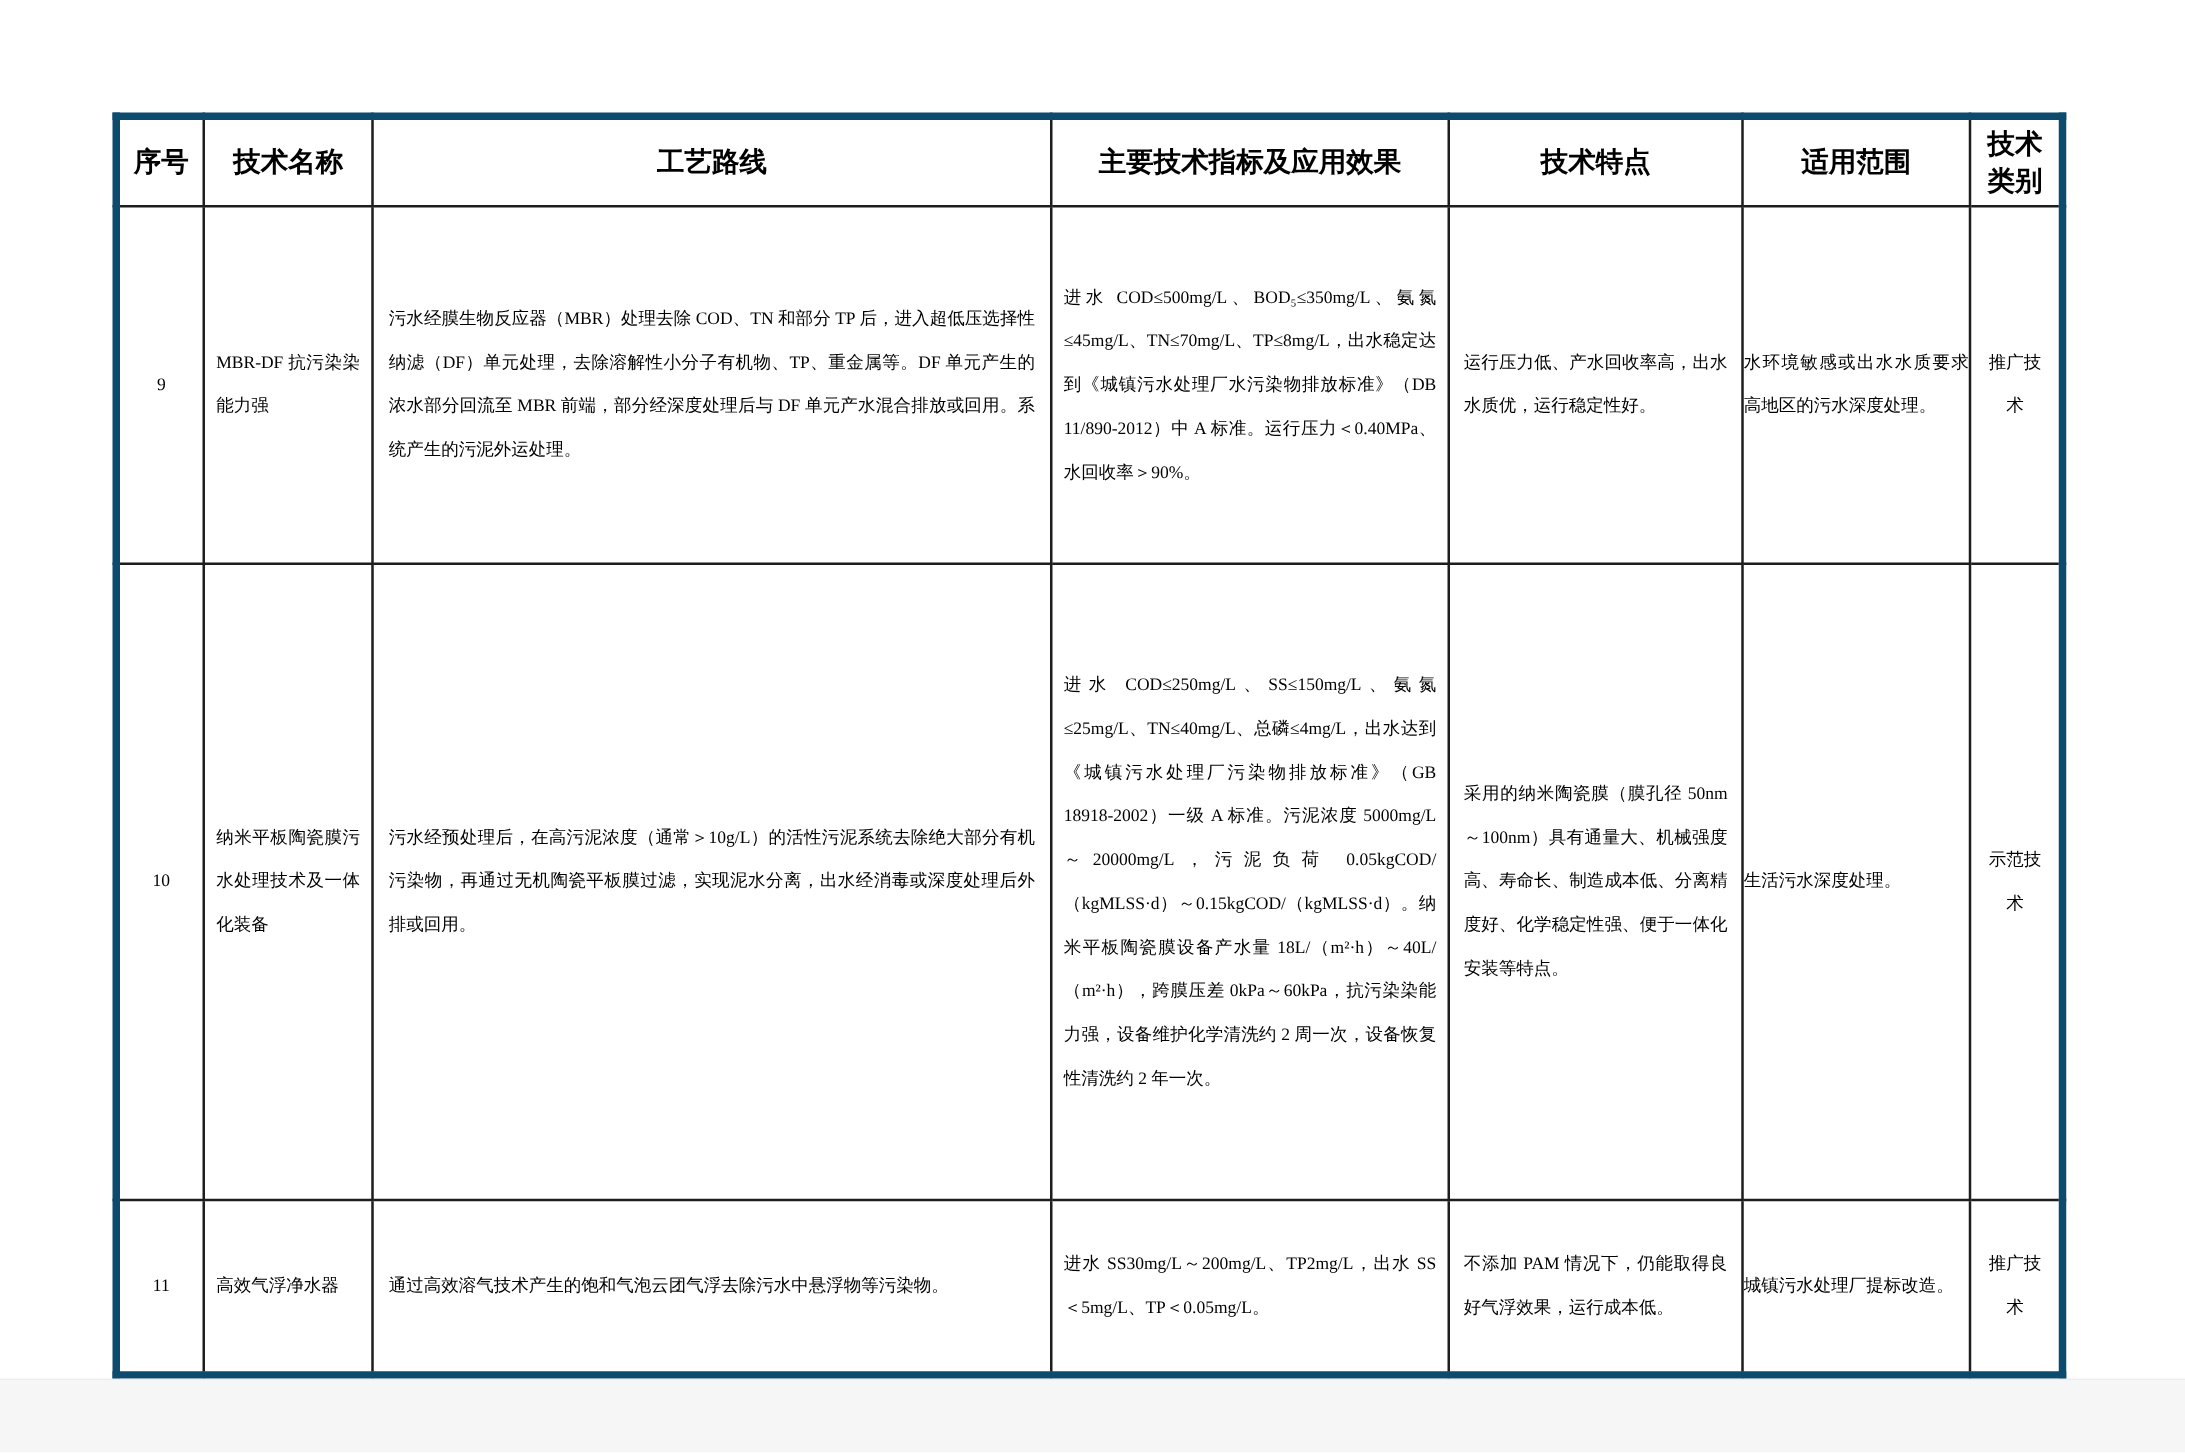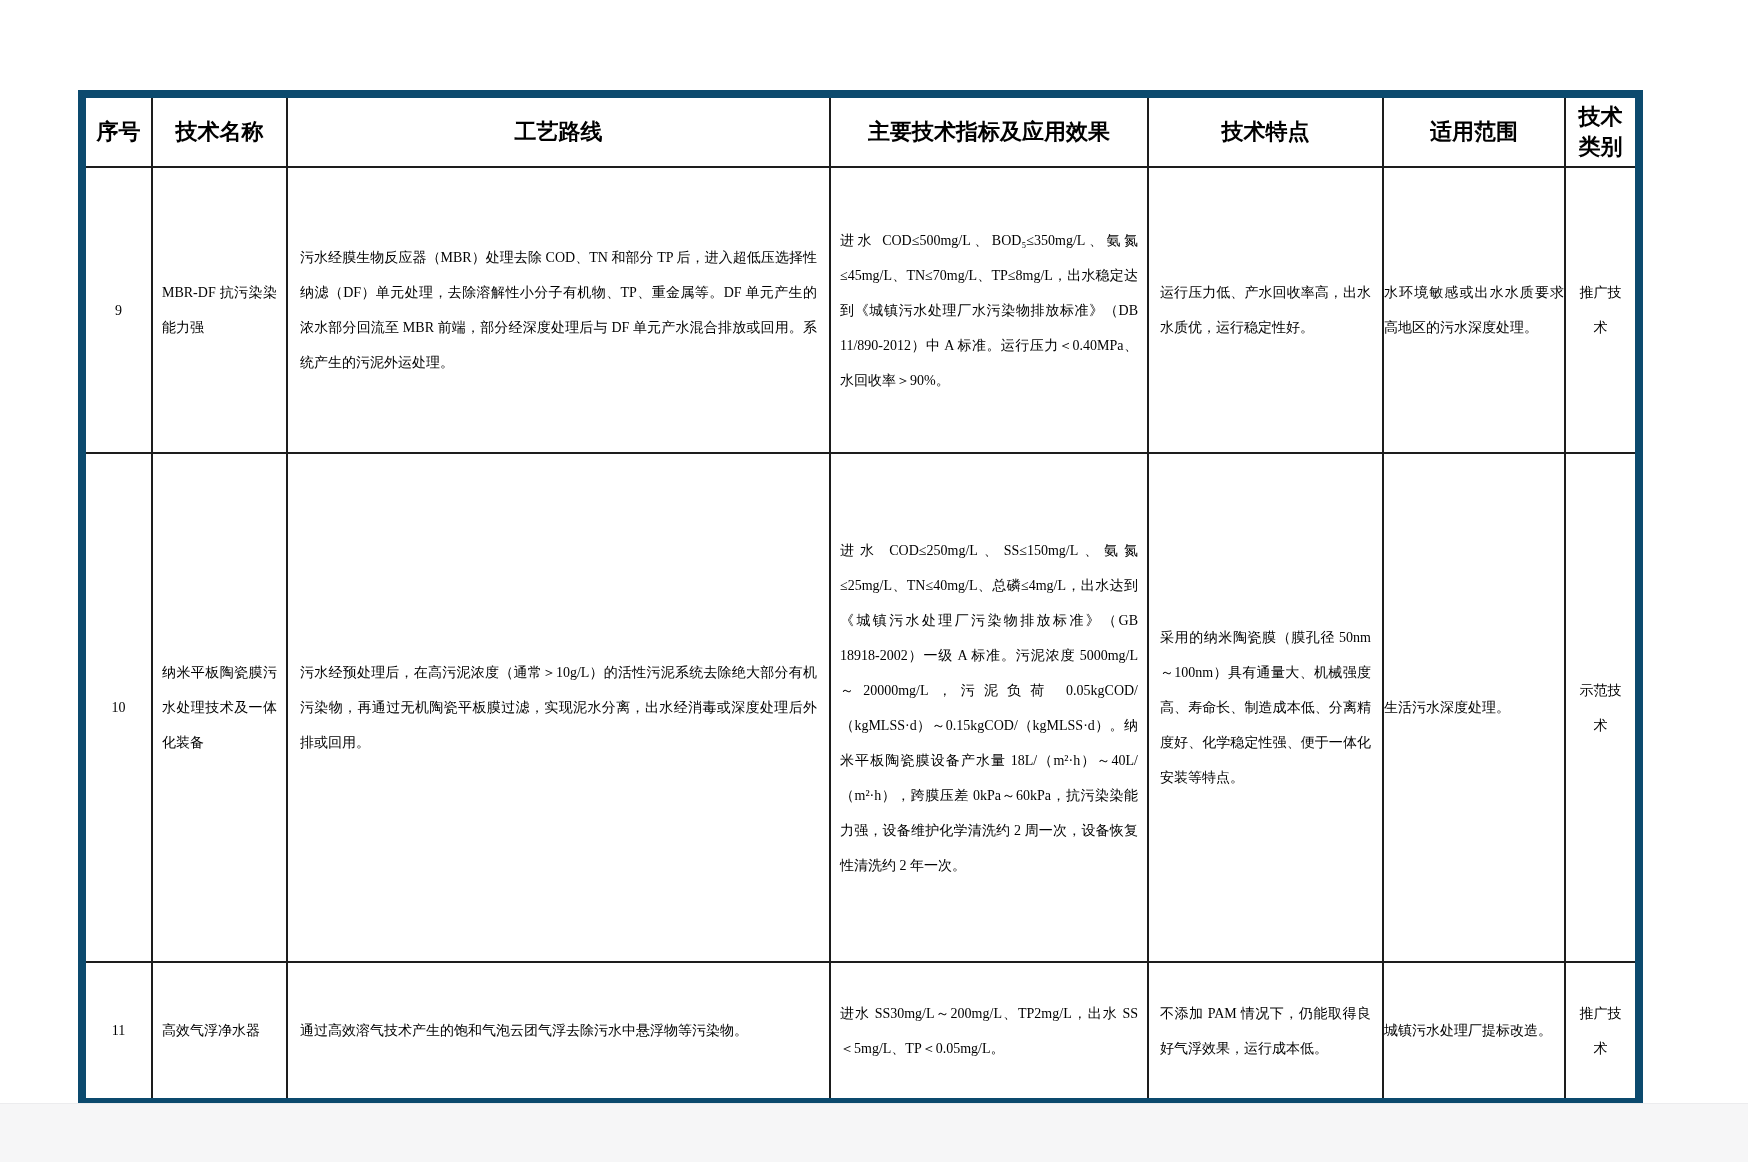--- a/index.html
+++ b/index.html
@@ -23,26 +23,26 @@
     position: absolute;
     left: 0;
     bottom: 0;
     width: 100%;
     height: 58px;
     background: #f6f6f7;
     border-top: 1px solid #ececee;
   }
   table.doc-table {
     position: absolute;
-    left: 78px;
+    left: 90px;
     top: 90px;
     width: 1557px;
     border-collapse: collapse;
     table-layout: fixed;
-    border: 8px solid #0c4a6e;
+    border: 6px solid #0c4a6e;
   }
   .doc-table th, .doc-table td {
     border: 2px solid #1d1d1d;
     vertical-align: middle;
     padding: 6px 10px;
     font-size: 14px;
     line-height: 35px;
     text-align: justify;
     text-justify: inter-ideograph;
     word-break: break-word;

